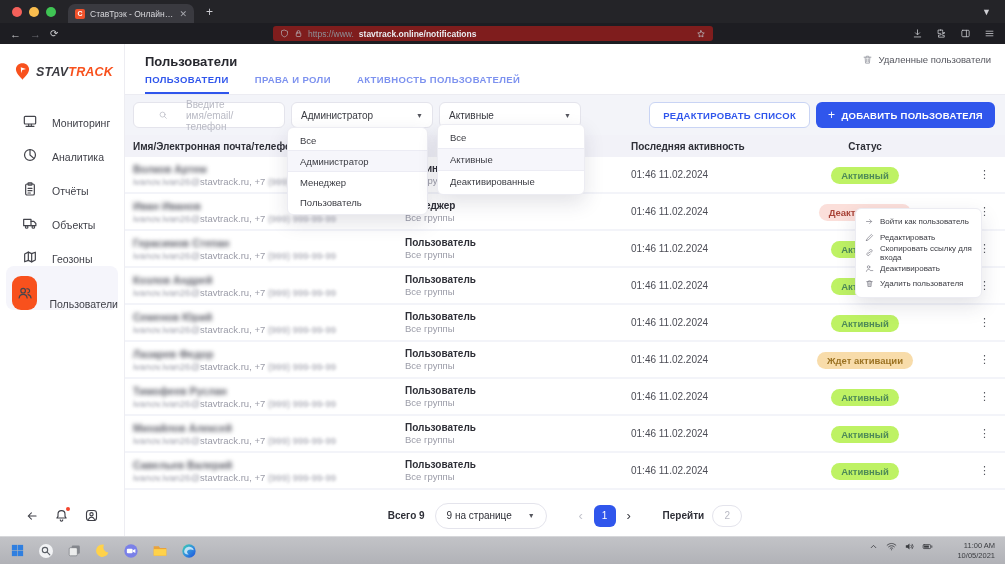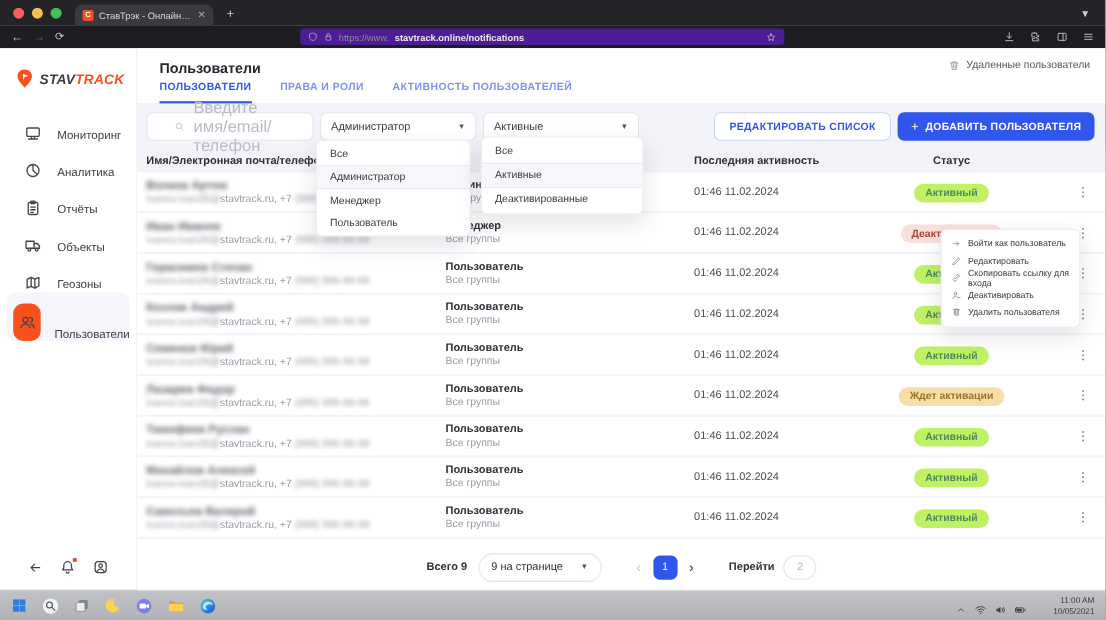--- a/index.html
+++ b/index.html
@@ -18,21 +18,21 @@
     display:flex;align-items:center;gap:5px;padding:0 7px;color:#d8d8dc;font-size:8.5px}
   .btab-title{flex:1;white-space:nowrap;overflow:hidden;text-overflow:ellipsis}
   .favicon{width:10px;height:10px;background:#f0512b;border-radius:2px;color:#fff;font-size:7px;
     font-weight:700;display:flex;align-items:center;justify-content:center;flex:0 0 auto}
   .tab-close{color:#a7a8ae;font-size:9px}
   .newtab{color:#cfcfd4;font-size:12px;margin-left:12px}
   .strip-chev{margin-left:auto;margin-right:14px;color:#cfcfd4;font-size:9px}
   .toolbar{height:21px;background:#1d1d22;position:relative;display:flex;align-items:center;color:#c9cacd}
   .navbtns{display:flex;gap:9px;padding-left:10px;font-size:11px}
   .nav-fwd{color:#6b6c72}.nav-reload{font-size:10px}
-  .urlbar{position:absolute;left:273px;top:3px;width:440px;height:15px;background:#4c1d95;border-radius:3px;
+  .urlbar{position:absolute;left:273px;top:3px;width:440px;height:15px;background:#7f1d1d;border-radius:3px;
     display:flex;align-items:center;gap:5px;padding:0 7px;font-size:8.5px;box-sizing:border-box}
   .urlbar .icn{color:#b9bac0}
   .url-prefix{color:#8e8f96}.url-main{color:#e9eaee;font-weight:700}
   .url-star{margin-left:auto;color:#c9cacd}
   .tb-right{position:absolute;right:10px;top:0;height:21px;display:flex;align-items:center;gap:13px;color:#c2c3c8}
 
   
   .app{position:absolute;top:44px;left:0;right:0;bottom:28px;display:flex;background:#fff}
   .sidebar{width:125px;background:#fff;border-right:1px solid #ededf2;display:flex;flex-direction:column;box-sizing:border-box}
   .logo{display:flex;align-items:center;gap:3px;padding:17px 8px 12px 12px}
@@ -55,21 +55,21 @@
   .page-title{margin:0;font-size:13px;font-weight:700;color:#26272e}
   .deleted{display:flex;align-items:center;gap:5px;font-size:9.5px;color:#55565e}
   .deleted .icn{color:#9a9ba4}
   .tabs{display:flex;gap:26px;padding:3px 20px 0}
   .tab-item{font-size:9.5px;font-weight:700;letter-spacing:.4px;color:#7d92ef;padding-bottom:7px;border-bottom:2px solid transparent}
   .tab-item.active{color:#3056ec;border-bottom-color:#3056ec}
 
   .content{flex:1;position:relative}
   .filters{display:flex;gap:6px;margin:7px 10px 0 8px;align-items:center;height:26px}
   .search{width:152px;height:26px;background:#fff;border:1px solid #e4e4ec;border-radius:6px;display:flex;
-    align-items:center;gap:8px;padding:0 24px;color:#b9bac4;font-size:15px;box-sizing:border-box}
+    align-items:center;gap:18px;padding:0 24px;color:#b9bac4;font-size:10px;box-sizing:border-box}
   .search .icn{color:#b9bac4}
   .select{width:142px;height:26px;background:#fff;border:1px solid #e4e4ec;border-radius:6px;display:flex;
     align-items:center;justify-content:space-between;padding:0 9px;color:#3a3b42;font-size:10px;box-sizing:border-box}
   .caret{color:#55565e;font-size:7px}
   .btn-outline{margin-left:auto;height:26px;padding:0 13px;border:1px solid #c9d4f4;border-radius:6px;color:#3056ec;
     font-size:9.5px;font-weight:700;letter-spacing:.3px;background:#fff;display:flex;align-items:center;box-sizing:border-box}
   .btn-primary{height:26px;padding:0 12px;background:#3056ec;border:none;border-radius:6px;color:#fff;font-size:9.5px;
     font-weight:700;letter-spacing:.3px;display:flex;align-items:center;gap:6px;box-sizing:border-box}
   .btn-primary .plus{font-size:12px;font-weight:400}
 
@@ -112,21 +112,21 @@
   .opt.sel{background:#f6f6fb;border-top:1px solid #ececf4;border-bottom:1px solid #ececf4}
   #context-menu{position:absolute;left:730px;top:113px;width:125px;background:#fff;border:1px solid #ececf2;
     border-radius:6px;box-shadow:0 8px 20px rgba(40,40,70,.13);z-index:7;padding:5px 0}
   .cm-item{height:15.5px;display:flex;align-items:center;gap:6px;padding:0 9px;font-size:8px;color:#3a3b42}
   .cm-item .icn{color:#7a7b84}
 
   
   .taskbar{position:absolute;bottom:0;left:0;right:0;height:28px;background:linear-gradient(#c2c3c7,#b1b2b7);
     border-top:1px solid #d6d7da;display:flex;align-items:center;padding:0 10px;box-sizing:border-box}
   .tb-icons{display:flex;align-items:center;gap:13px}
-  .tray{margin-left:auto;display:flex;align-items:flex-end;gap:21px;color:#3a3c40}
+  .tray{margin-left:auto;display:flex;align-items:flex-start;gap:21px;color:#3a3c40}
   .clock{text-align:right;font-size:7.5px;line-height:1.3;color:#3a3c40;margin-left:3px}
 </style>
 </head>
 <body>
 
 <div class="screen">
 
   <div class="chrome">
     <div class="tabstrip">
       <div class="lights">

